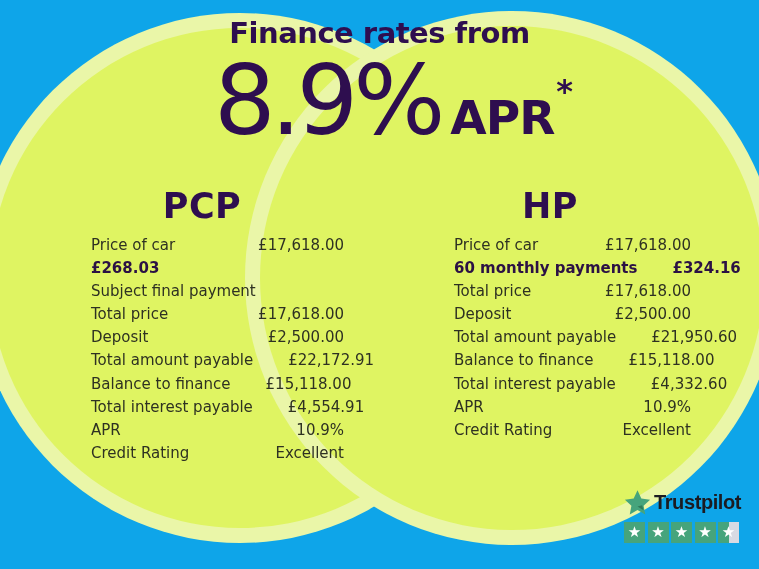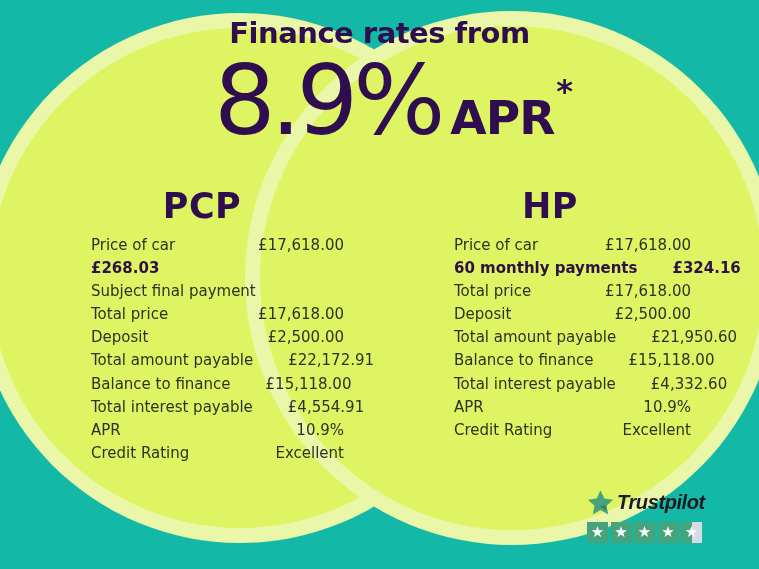--- a/index.html
+++ b/index.html
@@ -1,17 +1,17 @@
 <!DOCTYPE html>
 <html><head>
 <meta charset="utf-8">
 <style>
   html,body{margin:0;padding:0;}
   body{font-family:"DejaVu Sans",sans-serif;background:#f2f9cd;}
-  .stage{position:relative;width:759px;height:569px;overflow:hidden;background:#14b8a6;}
+  .stage{position:relative;width:759px;height:569px;overflow:hidden;background:#0ea5e9;}
 
   
   .circle{position:absolute;border-radius:50%;background:#dff462;box-shadow:0 0 0 15px #eaf6a8;}
   .circle-left{left:-10px;top:28px;width:500px;height:500px;}
   .circle-right{left:260px;top:26px;width:504px;height:504px;}
 
   
   .title{position:absolute;top:16px;left:0;width:100%;text-align:center;
          font-size:29px;font-weight:800;letter-spacing:-0.5px;color:#2e0e4f;}
   .rate-row{position:absolute;top:52px;left:0;width:100%;display:flex;
@@ -35,21 +35,21 @@
   .row .lbl{white-space:nowrap;}
   .row .val{white-space:nowrap;text-align:right;}
   .row.bold{font-weight:700;color:#2b1144;}
 
   
   .disclaimer{position:absolute;left:31px;top:514px;width:400px;
               font-family:"Liberation Sans",sans-serif;
               font-size:10.6px;line-height:13.6px;color:#3a3a2d;font-weight:500;}
 
   
-  .trustpilot{position:absolute;left:587px;top:489px;width:120px;font-style:italic;}
+  .trustpilot{position:absolute;left:624px;top:489px;width:120px;}
   .tp-logo-row{display:flex;align-items:center;gap:3px;}
   .tp-logo-star{width:27px;height:27px;flex:0 0 auto;}
   .tp-wordmark{font-family:"Liberation Sans",sans-serif;font-size:20px;font-weight:600;
                letter-spacing:-0.4px;color:#1b1b22;}
   .tp-stars{display:flex;gap:2.5px;margin-top:6px;}
   .star-box{width:21px;height:21px;background:#46a47c;display:flex;
             align-items:center;justify-content:center;}
   .star-box .glyph{color:#ffffff;font-size:15px;line-height:1;transform:translateY(-0.5px);}
   .star-box.half{background:linear-gradient(90deg,#46a47c 0 52%,#d8dae3 52% 100%);}
 </style>

